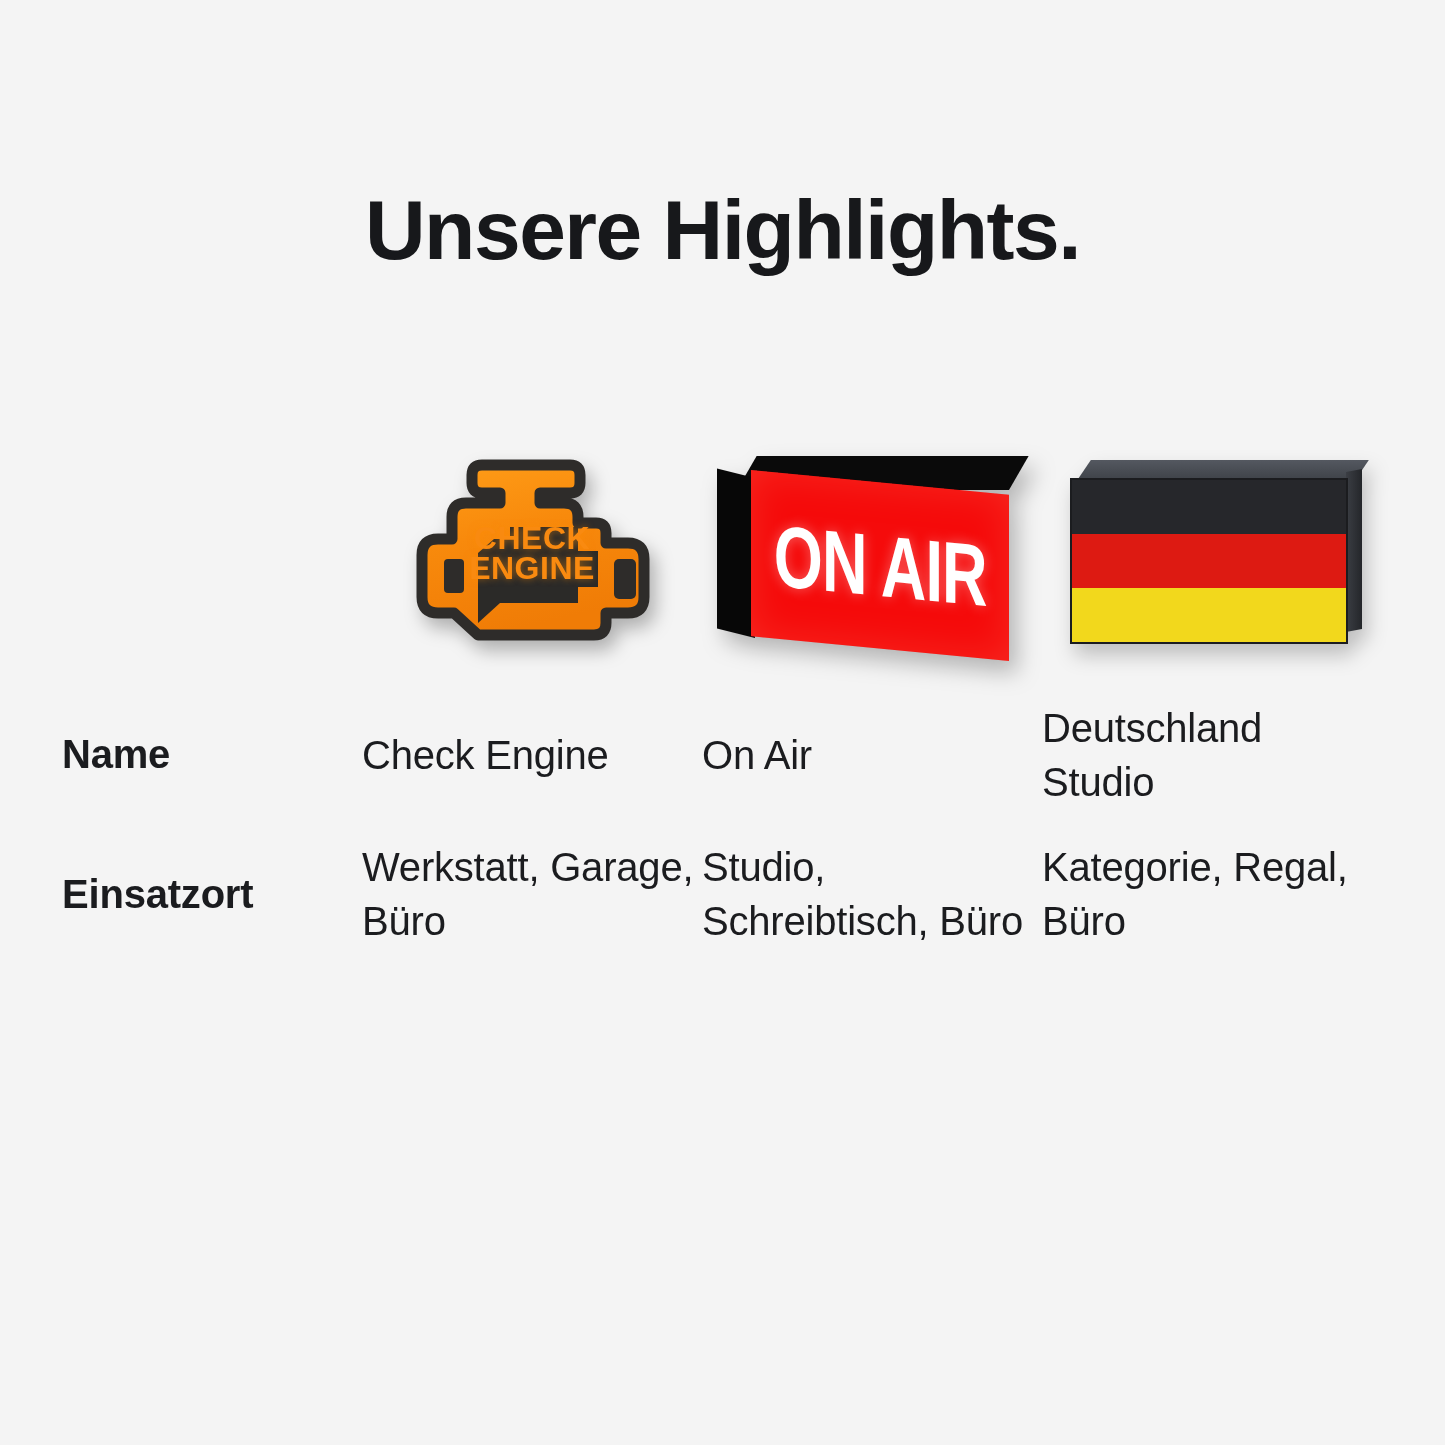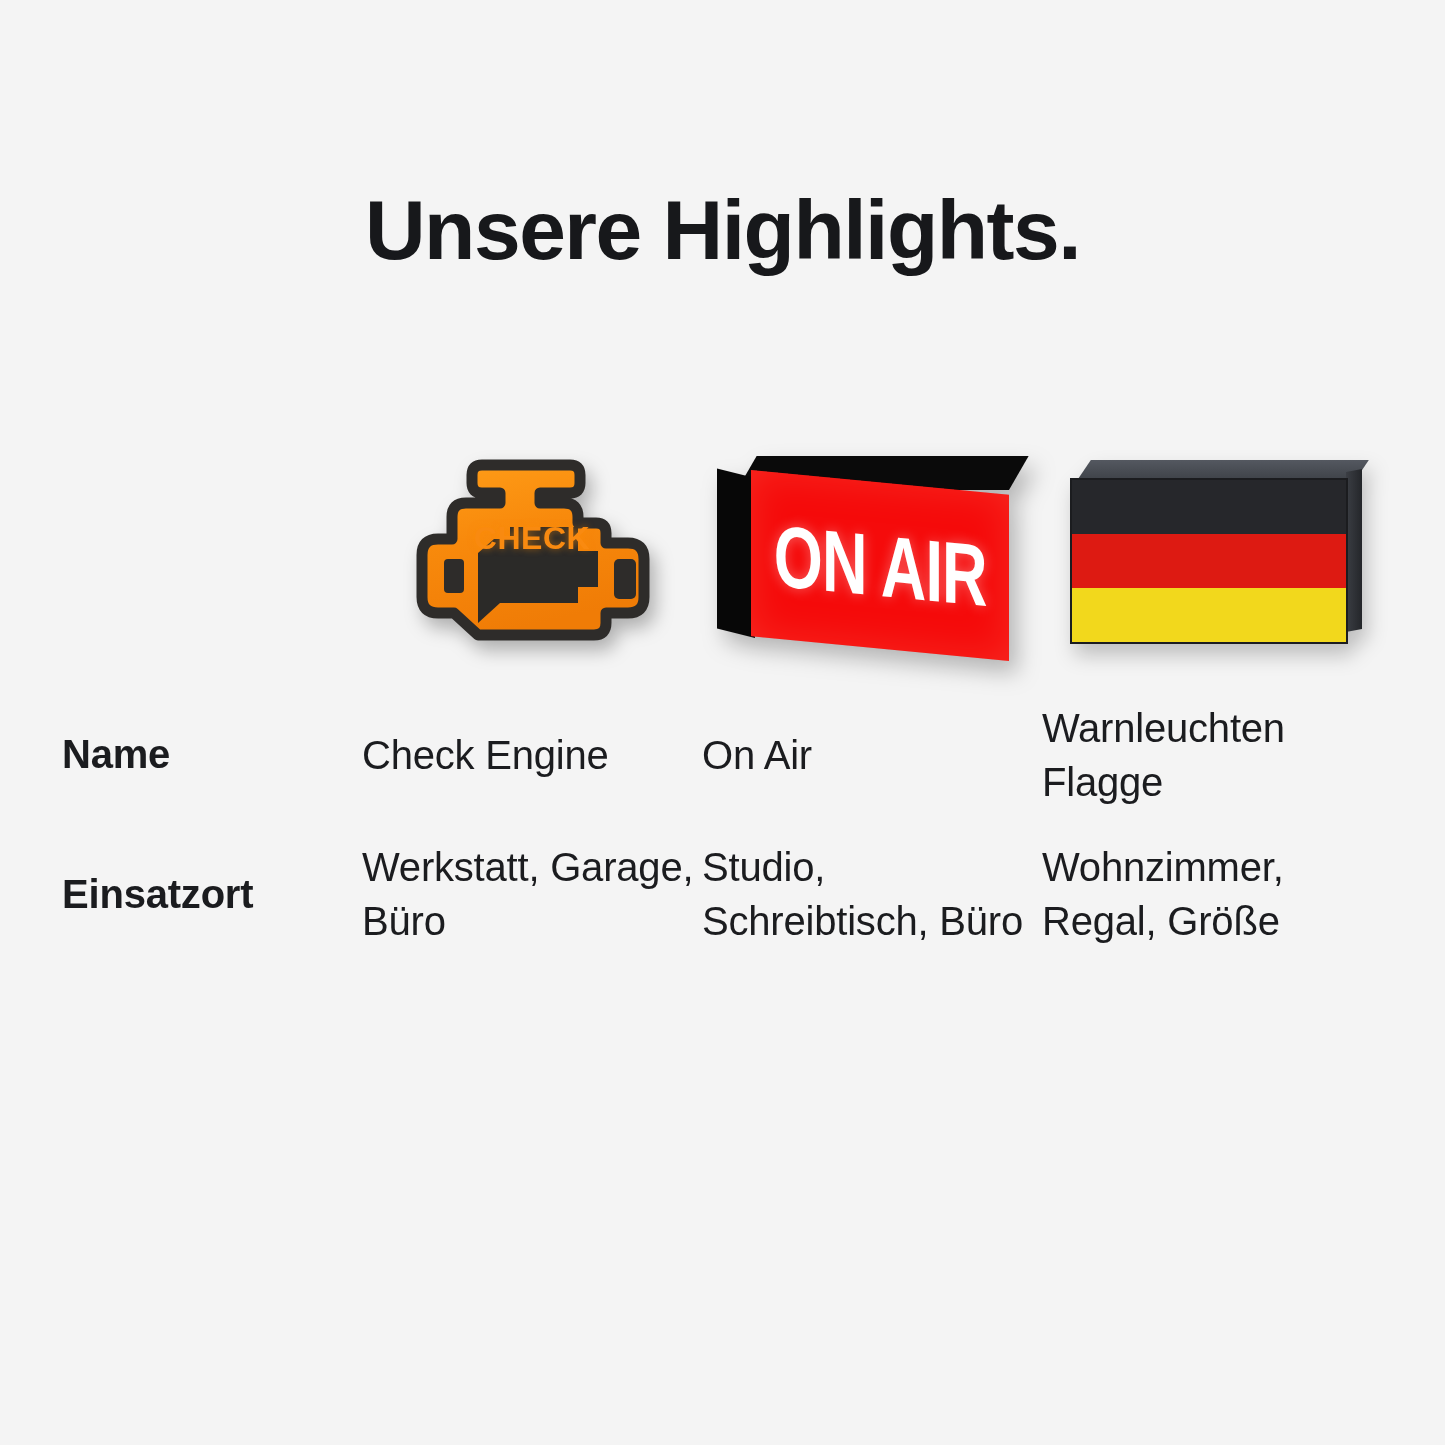--- a/index.html
+++ b/index.html
@@ -224,20 +224,21 @@
           <path d="M128,80 L196,80 L196,104 L216,104 L216,140 L196,140 L196,156 L118,156 L96,176 L96,106 L112,92 L128,92 Z" fill="#2b2a28"></path>
 
           <rect x="62" y="112" width="20" height="34" rx="4" fill="#2e2c2a"></rect>
 
           <rect x="232" y="112" width="22" height="40" rx="5" fill="#2e2c2a"></rect>
 
           <rect x="134" y="26" width="18" height="12" rx="5" fill="#2e2c2a" opacity="0"></rect>
         </svg>
         <div class="engine-text">
           <div>CHECK</div>
+          <div>ENGINE</div>
         </div>
       </div>
     </div>
 
     <div class="product-cell">
       <div class="onair-wrap">
         <div class="onair-top"></div>
         <div class="onair-side"></div>
         <div class="onair-face">
           <span class="onair-label">ON AIR</span>
@@ -258,24 +259,24 @@
     </div>
 
   </div>
 
   <table class="spec-table">
     <tbody>
       <tr class="spec-row">
         <td class="row-label">Name</td>
         <td class="row-value">Check Engine</td>
         <td class="row-value">On Air</td>
-        <td class="row-value">Warnleuchten Flagge</td>
+        <td class="row-value">Deutschland Studio</td>
       </tr>
       <tr class="spec-row-tall">
         <td class="row-label">Einsatzort</td>
         <td class="row-value">Werkstatt, Garage, Büro</td>
         <td class="row-value">Studio, Schreibtisch, Büro</td>
-        <td class="row-value">Wohnzimmer, Regal, Größe</td>
+        <td class="row-value">Kategorie, Regal, Büro</td>
       </tr>
     </tbody>
   </table>
 
 </div>
 
 </body></html>

